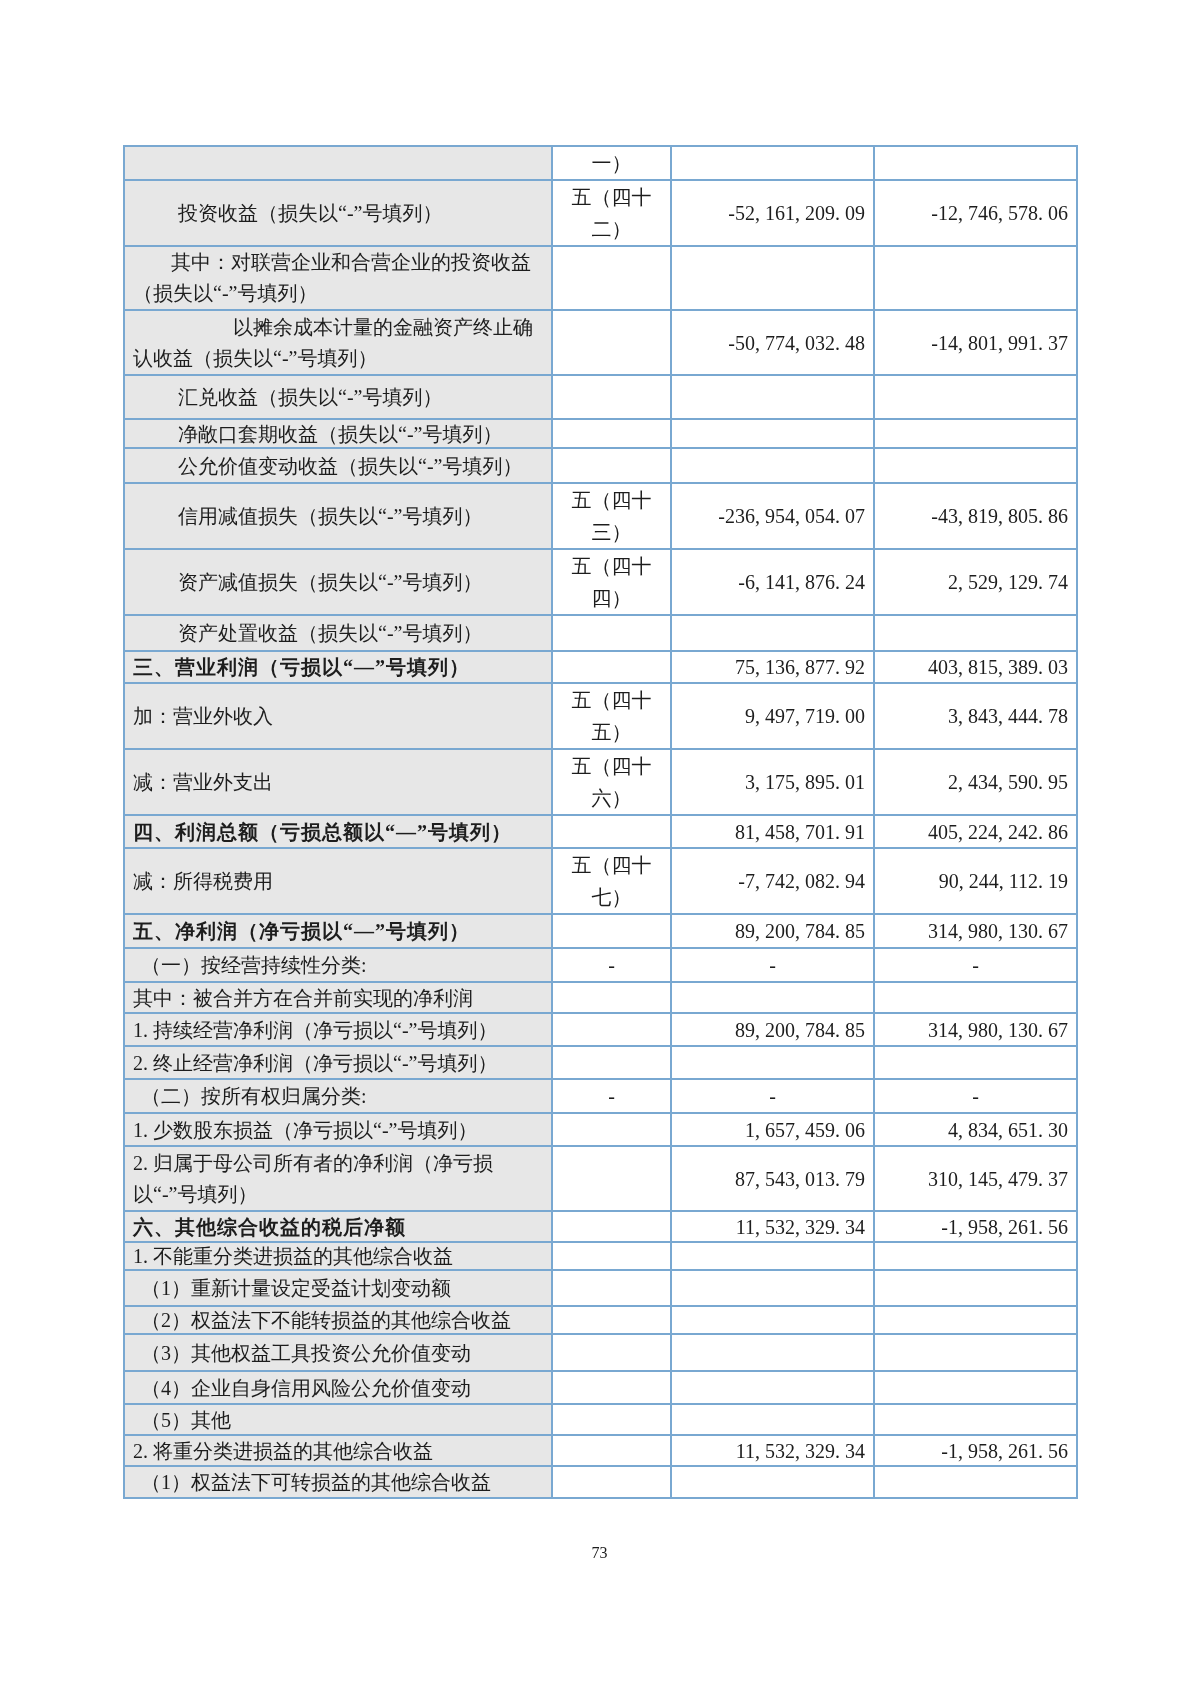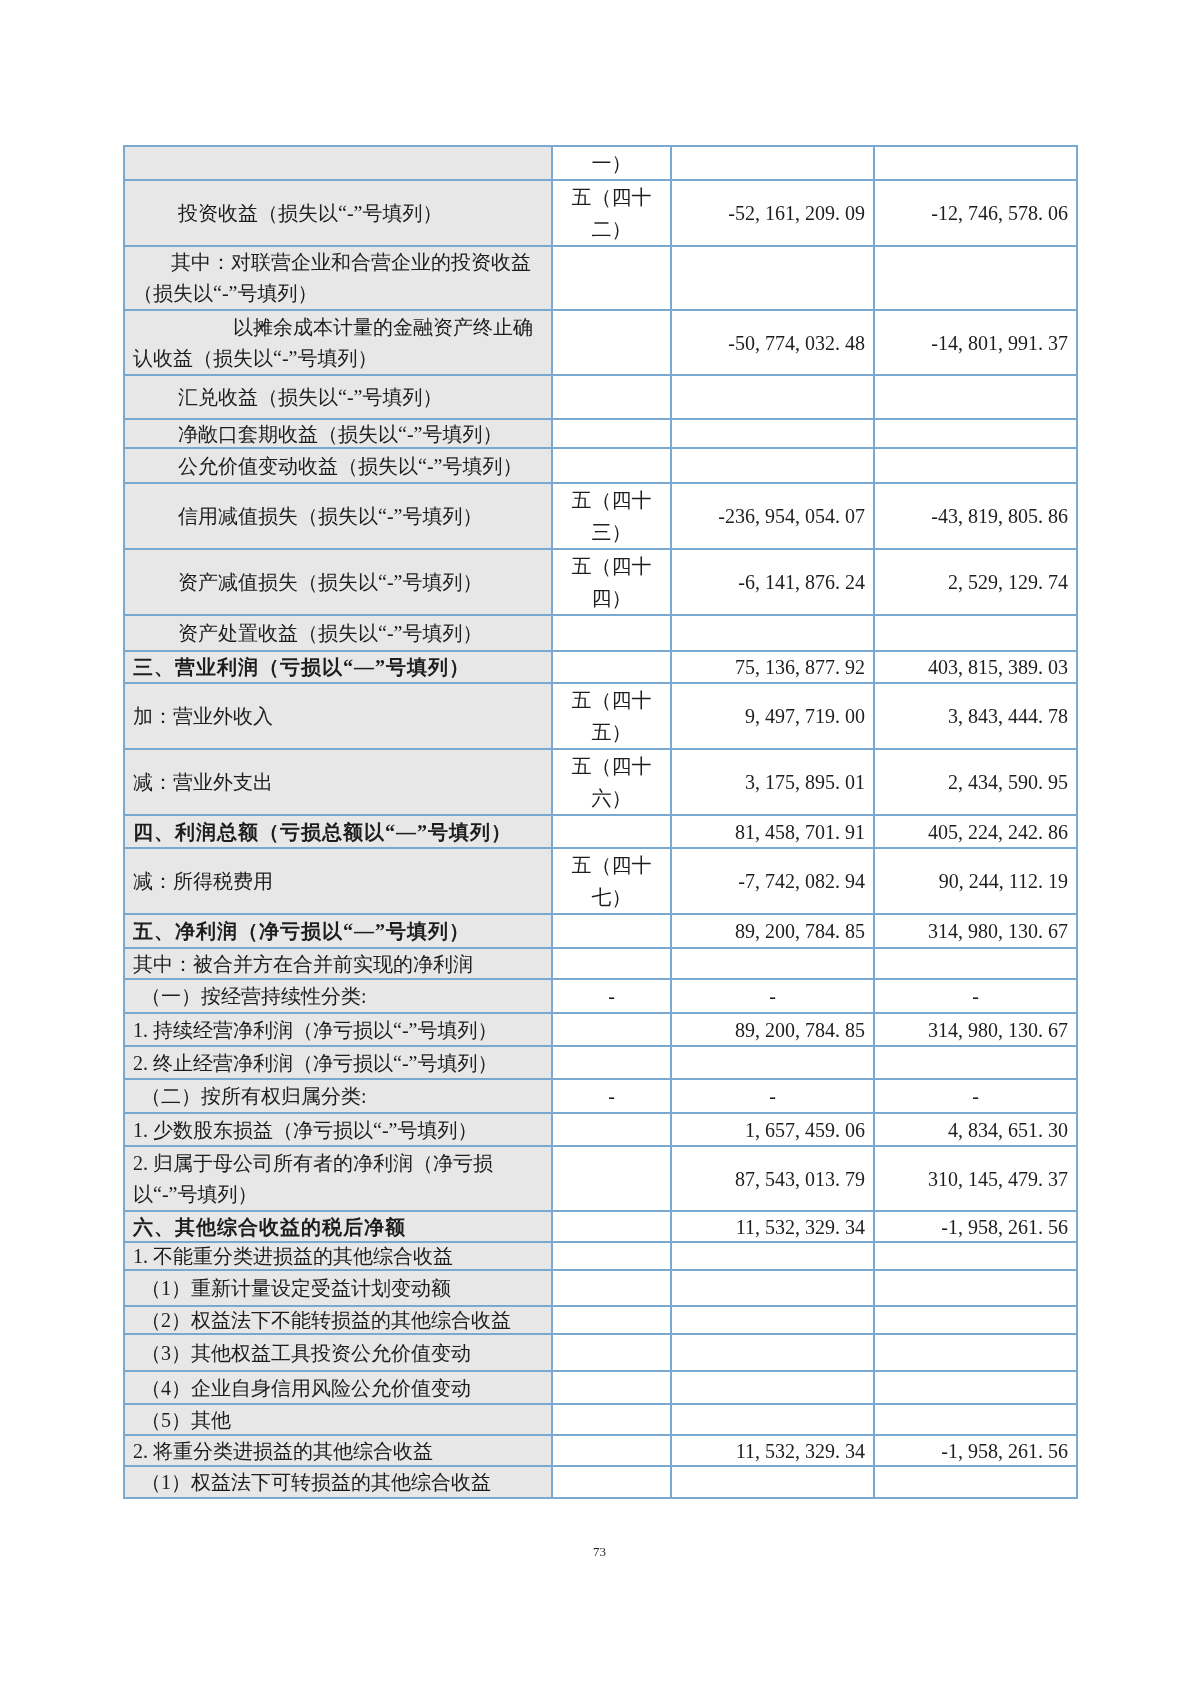--- a/index.html
+++ b/index.html
@@ -45,21 +45,21 @@
     line-height:32px;
   }
   td.num{
     text-align:right;
     padding-right:8px;
     line-height:22px;
   }
   td.num.dash{text-align:center;padding-right:0;}
   .footer{
     position:absolute;left:123px;top:1544px;width:953px;
-    text-align:center;font-size:13px;color:var(--ink);
+    text-align:center;font-size:16px;color:var(--ink);
   }
 </style>
 </head>
 <body>
 
 <div class="page">
 
   <table class="fin">
     <colgroup>
       <col style="width:428px">
@@ -163,32 +163,32 @@
 七）</td>
           <td class="num">-7, 742, 082. 94</td>
           <td class="num">90, 244, 112. 19</td>
         </tr>
         <tr style="height: 34px;">
           <td class="item oneline bold" style="text-indent: 0px;">五、净利润（净亏损以“—”号填列）</td>
           <td class="note"></td>
           <td class="num">89, 200, 784. 85</td>
           <td class="num">314, 980, 130. 67</td>
         </tr>
-        <tr style="height: 31px;">
-          <td class="item oneline" style="text-indent: 0px;">其中：被合并方在合并前实现的净利润</td>
-          <td class="note"></td>
-          <td class="num"></td>
-          <td class="num"></td>
-        </tr>
         <tr style="height: 32px;">
           <td class="item oneline" style="text-indent: 8px;">（一）按经营持续性分类:</td>
           <td class="note">-</td>
           <td class="num dash">-</td>
           <td class="num dash">-</td>
         </tr>
+        <tr style="height: 31px;">
+          <td class="item oneline" style="text-indent: 0px;">其中：被合并方在合并前实现的净利润</td>
+          <td class="note"></td>
+          <td class="num"></td>
+          <td class="num"></td>
+        </tr>
         <tr style="height: 33px;">
           <td class="item oneline" style="text-indent: 0px;">1. 持续经营净利润（净亏损以“-”号填列）</td>
           <td class="note"></td>
           <td class="num">89, 200, 784. 85</td>
           <td class="num">314, 980, 130. 67</td>
         </tr>
         <tr style="height: 33px;">
           <td class="item oneline" style="text-indent: 0px;">2. 终止经营净利润（净亏损以“-”号填列）</td>
           <td class="note"></td>
           <td class="num"></td>

